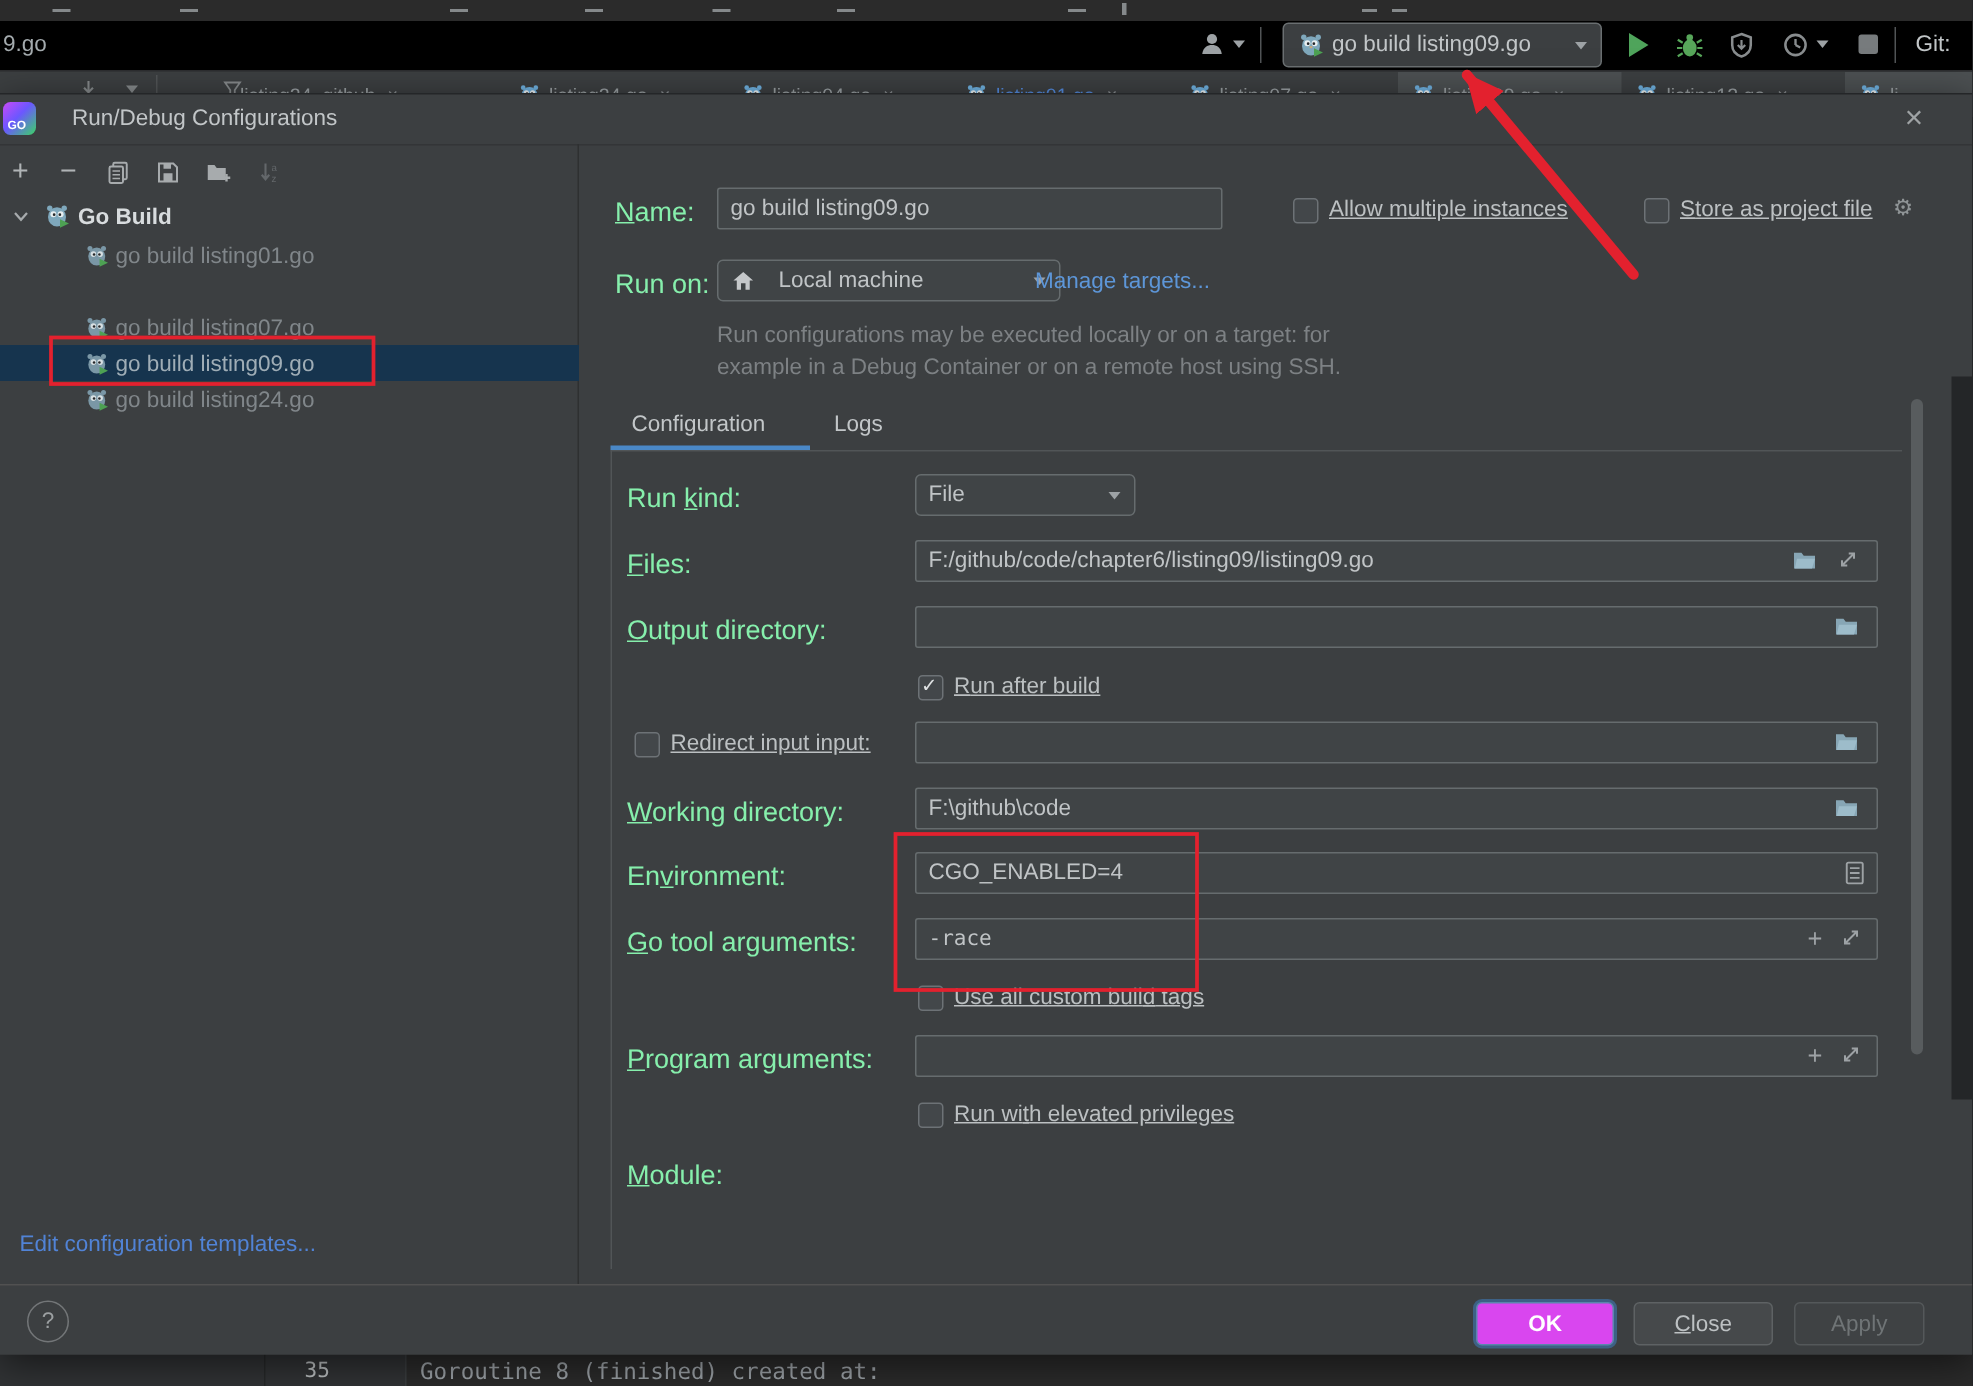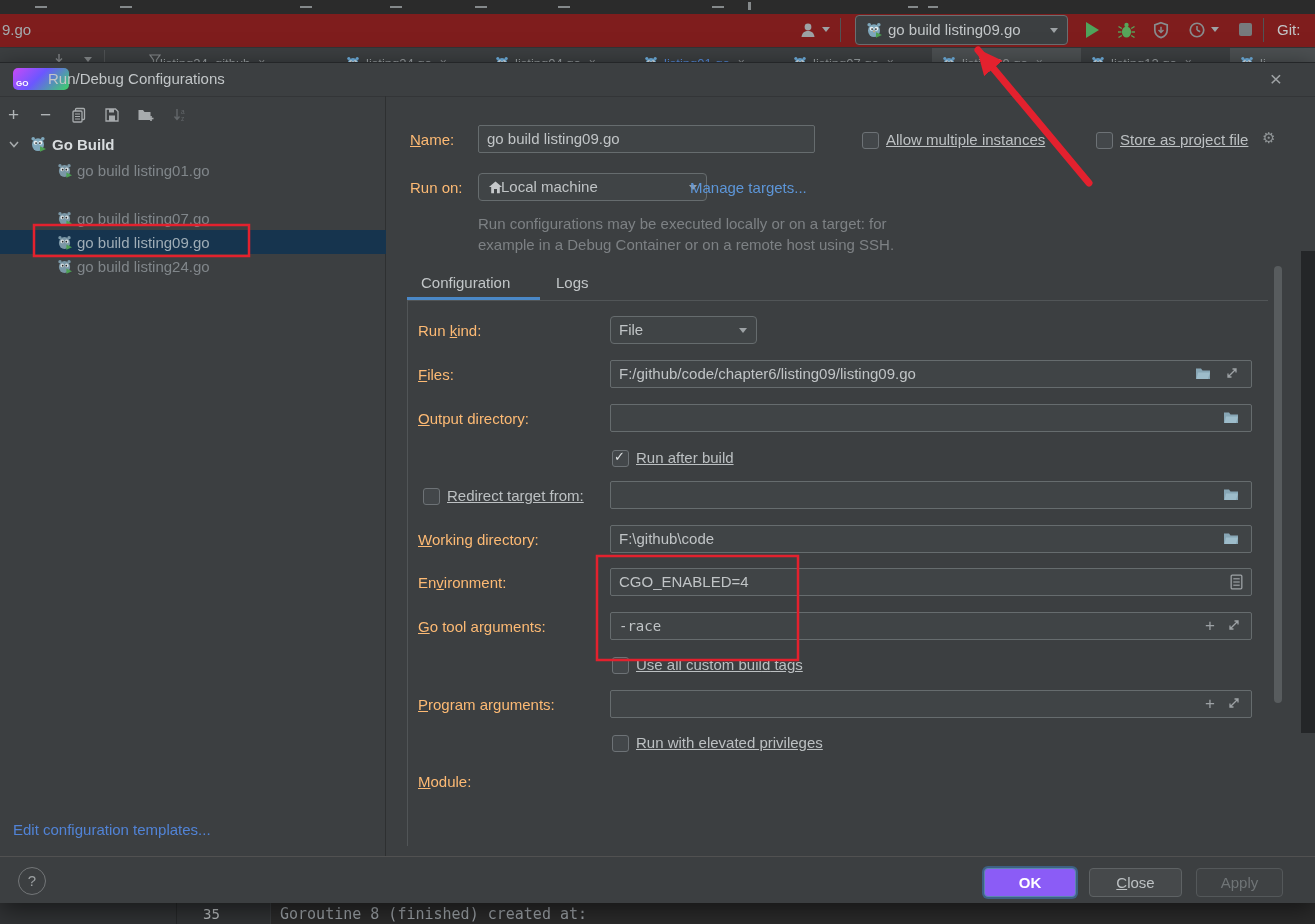--- a/index.html
+++ b/index.html
@@ -2,21 +2,21 @@
 <html><head>
 <meta charset="utf-8">
 <style>
   html,body{margin:0;padding:0;background:#1e1f22;}
   .screen{position:relative;width:1315px;height:924px;background:#2b2b2b;overflow:hidden;
           font-family:"Liberation Sans",sans-serif;color:#bcc0c2;}
   .abs{position:absolute;}
   
   .topstrip{left:0;top:0;width:1315px;height:14px;background:#2b2b2b;}
   .dashmark{position:absolute;top:6px;height:2px;background:#85898b;}
-  .maintoolbar{left:0;top:14px;width:1315px;height:33px;background:#7f1d1d;}
+  .maintoolbar{left:0;top:14px;width:1315px;height:33px;background:#000000;}
   .wintitle{position:absolute;left:2px;top:7px;font-size:15px;color:#a4abae;}
   .runselector{position:absolute;left:855px;top:1px;width:211px;height:28px;border:1px solid #6a6f71;
                border-radius:4px;background:#3c3f41;}
   .runselector .txt{position:absolute;left:32px;top:5px;font-size:15px;color:#c2c6c8;}
   .ddarrow{width:0;height:0;border-left:4px solid transparent;border-right:4px solid transparent;
            border-top:5px solid #9da2a5;display:inline-block;}
   .vsep{position:absolute;top:4px;width:1px;height:24px;background:#515456;}
   .gitlabel{position:absolute;left:1277px;top:7px;font-size:15px;color:#c2c6c8;}
   .playtri{position:absolute;width:0;height:0;border-top:8px solid transparent;border-bottom:8px solid transparent;
            border-left:13px solid #4fa45b;}
@@ -31,37 +31,37 @@
   
   .bottomstrip{left:0;top:902px;width:1315px;height:22px;background:#2b2b2b;}
   .bs-left{position:absolute;left:0;top:0;width:176px;height:22px;background:#313335;border-right:1px solid #262829;}
   .bs-gutter{position:absolute;left:177px;top:0;width:93px;height:22px;background:#313335;border-right:1px solid #3a3d3f;}
   .bs-linenum{position:absolute;left:26px;top:4px;font-family:"DejaVu Sans Mono",monospace;font-size:14px;color:#60666;}
   .bs-code{position:absolute;left:280px;top:3px;font-family:"DejaVu Sans Mono",monospace;font-size:15px;color:#9da3a8;}
   
   .dialog{left:0;top:62px;width:1315px;height:840px;background:#3c3f41;border-top:1px solid #242628;
           box-shadow:0 6px 24px rgba(0,0,0,.55);}
   .dlg-titlebar{position:absolute;left:0;top:0;width:1315px;height:33px;border-bottom:1px solid #333537;}
-  .dlg-logo{position:absolute;left:13px;top:5px;width:32px;height:22px;border-radius:5px;
-            background:linear-gradient(135deg,#c84af7 0%,#6b57ff 45%,#3bd564 100%);padding-left:24px;}
+  .dlg-logo{position:absolute;left:2px;top:5px;width:22px;height:22px;border-radius:5px;
+            background:linear-gradient(135deg,#c84af7 0%,#6b57ff 45%,#3bd564 100%);}
   .dlg-logo span{position:absolute;left:3px;bottom:2px;font-size:8px;font-weight:bold;color:#fff;}
   .dlg-title{position:absolute;left:48px;top:7px;font-size:15px;color:#c2c6c8;}
   .dlg-close{position:absolute;left:1264px;top:4px;font-size:21px;color:#9fa3a5;width:24px;text-align:center;}
   .leftpanel{position:absolute;left:0;top:33px;width:386px;height:760px;border-right:1px solid #2e3031;box-sizing:border-box;}
   .ticon{position:absolute;top:0;}
   .pmicon{font-size:19px;color:#b0b4b6;line-height:20px;}
   .titem{position:absolute;left:0;width:386px;height:24px;display:flex;align-items:center;font-size:15px;}
   .titem .lbl-root{color:#d8dcde;font-weight:bold;}
   .titem .lbl-item{color:#80868a;}
   .titem.sel{background:#16344e;}
   .titem.sel .lbl-item{color:#9fadb6;}
   .gopher{flex:0 0 auto;}
   .editlink{position:absolute;left:13px;top:758px;font-size:15px;color:#5183d6;}
   
-  .lbl{position:absolute;font-size:15px;color:#fdba74;white-space:nowrap;}
+  .lbl{position:absolute;font-size:18px;color:#86efac;white-space:nowrap;}
   .helptxt{position:absolute;font-size:15px;color:#7d8184;white-space:nowrap;}
   .fld{position:absolute;height:28px;background:#404446;border:1px solid #666c6e;border-radius:2px;box-sizing:border-box;}
   .fld .val{position:absolute;left:8px;top:4px;font-size:15px;color:#c0c4c6;white-space:nowrap;}
   .fld .val.mono{font-family:"DejaVu Sans Mono",monospace;font-size:14px;top:5px;}
   .fld .ric{position:absolute;top:5px;}
   .cb{position:absolute;width:15px;height:15px;background:#43474a;border:1px solid #6d7276;border-radius:3px;}
   .cb.checked::after{content:"\2713";position:absolute;left:1px;top:-2px;color:#dfe2e3;font-size:13px;}
   .cblabel{position:absolute;font-size:15px;color:#bcc0c2;white-space:nowrap;text-decoration:underline;}
   .link{position:absolute;font-size:15px;color:#5d96d8;white-space:nowrap;}
   .tabtxt{position:absolute;font-size:15px;color:#c2c6c8;}
@@ -70,21 +70,21 @@
           border-top:1px solid #515557;border-left:1px solid #515557;box-sizing:border-box;}
   .scrollthumb{position:absolute;left:1274px;top:203px;width:8px;height:437px;background:#585c5e;border-radius:4px;}
   .darkstrip{position:absolute;left:1301px;top:188px;width:14px;height:482px;background:#242628;}
   .gearchar{font-size:15px;color:#8f9496;}
   
   .footer{position:absolute;left:0;top:793px;width:1315px;height:47px;background:#3c3f41;border-top:1px solid #515151;box-sizing:border-box;}
   .helpcircle{position:absolute;left:18px;top:10px;width:26px;height:26px;border:1px solid #737678;border-radius:50%;
               color:#9ca0a2;font-size:15px;text-align:center;line-height:26px;}
   .btn{position:absolute;top:11px;height:29px;border-radius:4px;font-size:15px;display:flex;align-items:center;
        justify-content:center;box-sizing:border-box;}
-  .btn-ok{left:984px;width:92px;background:#8b5cf6;border:1px solid #5b86ad;box-shadow:0 0 0 2px #3d6185;color:#fff;font-weight:bold;}
+  .btn-ok{left:984px;width:92px;background:#d946ef;border:1px solid #5b86ad;box-shadow:0 0 0 2px #3d6185;color:#fff;font-weight:bold;}
   .btn-close{left:1089px;width:93px;background:#46494b;border:1px solid #5e6264;color:#bdc1c3;}
   .btn-apply{left:1196px;width:87px;background:#3f4244;border:1px solid #54585a;color:#6f7476;}
   
   .annot{left:0;top:0;width:1315px;height:924px;pointer-events:none;}
   u{text-decoration:underline;}
   svg{display:block;}
   .inlinesvg{display:inline-block;vertical-align:middle;}
 </style>
 </head>
 <body>
@@ -413,21 +413,21 @@
     <span class="cblabel" style="left:886px;top:68px">Allow m<u>u</u>ltiple instances</span>
     <span class="cb" style="left:1096px;top:69px"></span>
     <span class="cblabel" style="left:1120px;top:68px"><u>S</u>tore as project file</span>
     <span class="abs gearchar" style="left:1262px;top:66px">⚙</span>
 
     <span class="lbl" style="left:410px;top:116px">Run on:</span>
     <div class="fld" style="left:478px;top:110px;width:229px;border-radius:4px">
       <svg class="abs" style="left:9px;top:6px" width="15" height="15" viewBox="0 0 16 16">
         <path d="M8 1.5 L15 7.5 H12.6 V14 H9.6 V9.5 H6.4 V14 H3.4 V7.5 H1 Z" fill="#c5c8ca"></path>
       </svg>
-      <span class="val" style="left:22px">Local machine</span>
+      <span class="val" style="left:40px">Local machine</span>
       <span class="ddarrow abs" style="right:9px;top:11px"></span>
     </div>
     <span class="link" style="left:690px;top:116px">Manage targets...</span>
 
     <span class="helptxt" style="left:478px;top:152px">Run configurations may be executed locally or on a target: for</span>
     <span class="helptxt" style="left:478px;top:173px">example in a Debug Container or on a remote host using SSH.</span>
 
     <span class="tabtxt" style="left:421px;top:211px">Configuration</span>
     <span class="tabtxt" style="left:556px;top:211px">Logs</span>
     <div class="tabuline"></div>
@@ -465,21 +465,21 @@
             <path d="M1 2 H6 L7.5 4 H15 V12.5 H1 Z" fill="#87a6b5"></path>
             <path d="M3 6 H15 L13 12.5 H1.5 Z" fill="#9dbcca"></path>
           </svg>
       </span>
     </div>
 
     <span class="cb checked" style="left:612px;top:387px"></span>
     <span class="cblabel" style="left:636px;top:386px"><u>R</u>un after build</span>
 
     <span class="cb" style="left:423px;top:425px"></span>
-    <span class="cblabel" style="left:447px;top:424px">Redirect target from:</span>
+    <span class="cblabel" style="left:447px;top:424px">Redirect input input:</span>
     <div class="fld" style="left:610px;top:418px;width:642px">
       <span class="val"></span>
       <span class="ric" style="right:12px">
         <svg width="16" height="15" viewBox="0 0 16 14">
             <path d="M1 2 H6 L7.5 4 H15 V12.5 H1 Z" fill="#87a6b5"></path>
             <path d="M3 6 H15 L13 12.5 H1.5 Z" fill="#9dbcca"></path>
           </svg>
       </span>
     </div>
 

